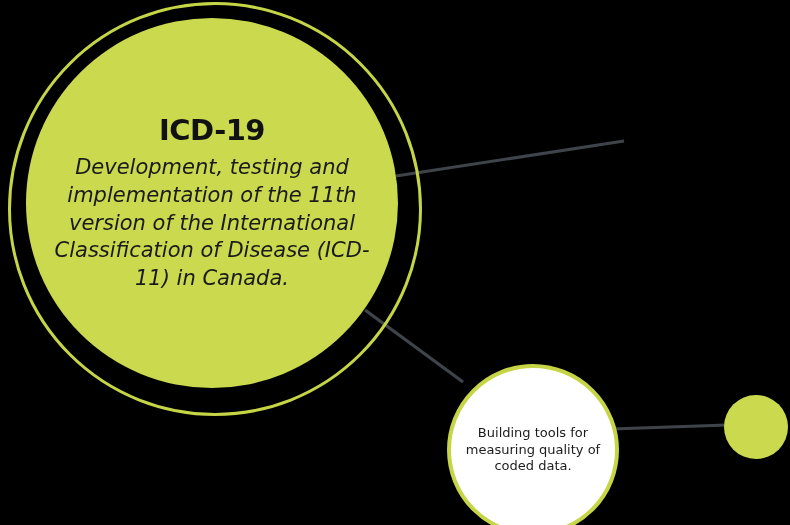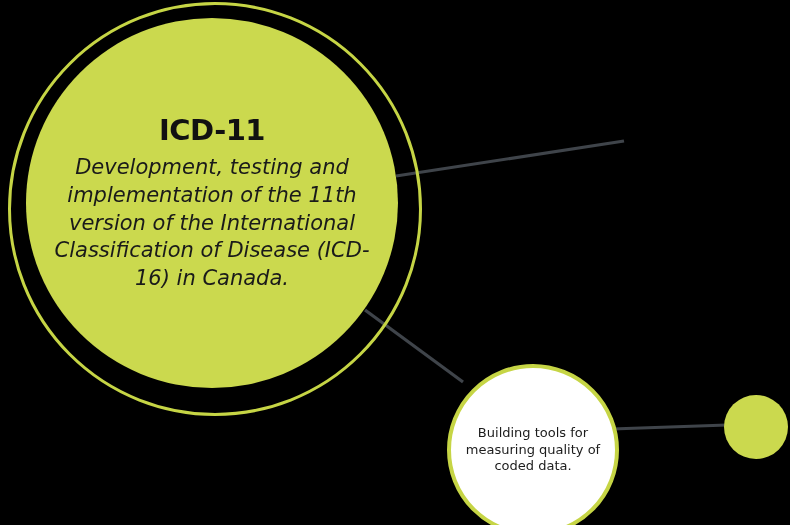--- a/index.html
+++ b/index.html
@@ -127,22 +127,22 @@
 
   <svg id="edges" viewBox="0 0 790 525" width="790" height="525">
     <line x1="396" y1="176" x2="624" y2="141" stroke="#3f444a" stroke-width="3.2"></line>
     <line x1="365" y1="310" x2="463" y2="382" stroke="#3f444a" stroke-width="3.2"></line>
     <line x1="612" y1="429" x2="727" y2="425" stroke="#3f444a" stroke-width="3.2"></line>
   </svg>
 
   <div class="hub-ring"></div>
 
   <div class="hub-fill">
-    <div class="hub-title">ICD-11</div>
-    <div class="hub-body">Development, testing and implementation of the 11th version of the International Classification of Disease (ICD-16) in Canada.</div>
+    <div class="hub-title">ICD-19</div>
+    <div class="hub-body">Development, testing and implementation of the 11th version of the International Classification of Disease (ICD-11) in Canada.</div>
   </div>
 
 
   <div class="sat" id="sat-tools">
     <div class="sat-label">Building tools for measuring quality of coded data.</div>
   </div>
 
   <div id="leaf-node"></div>
 
 </div>

